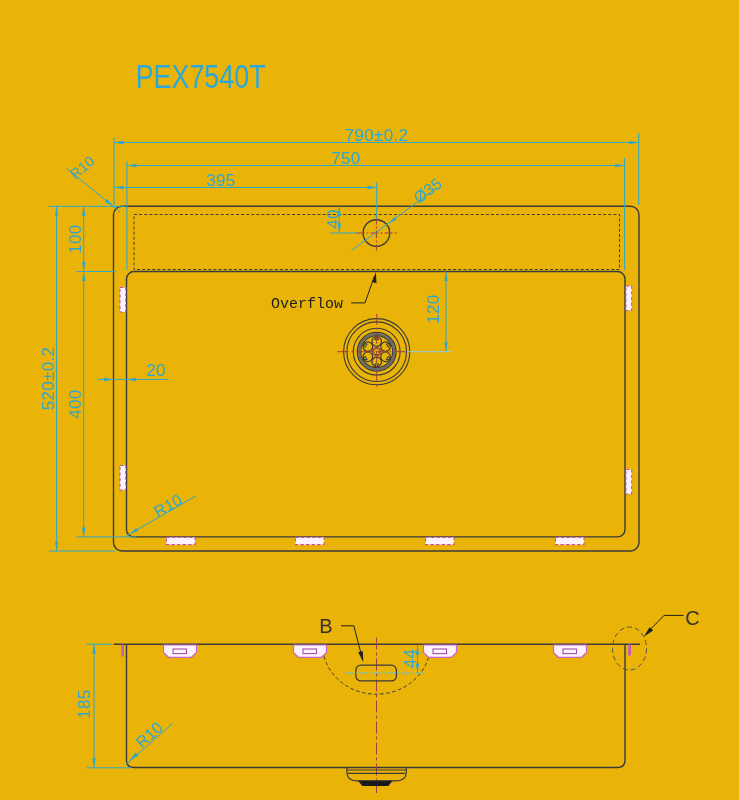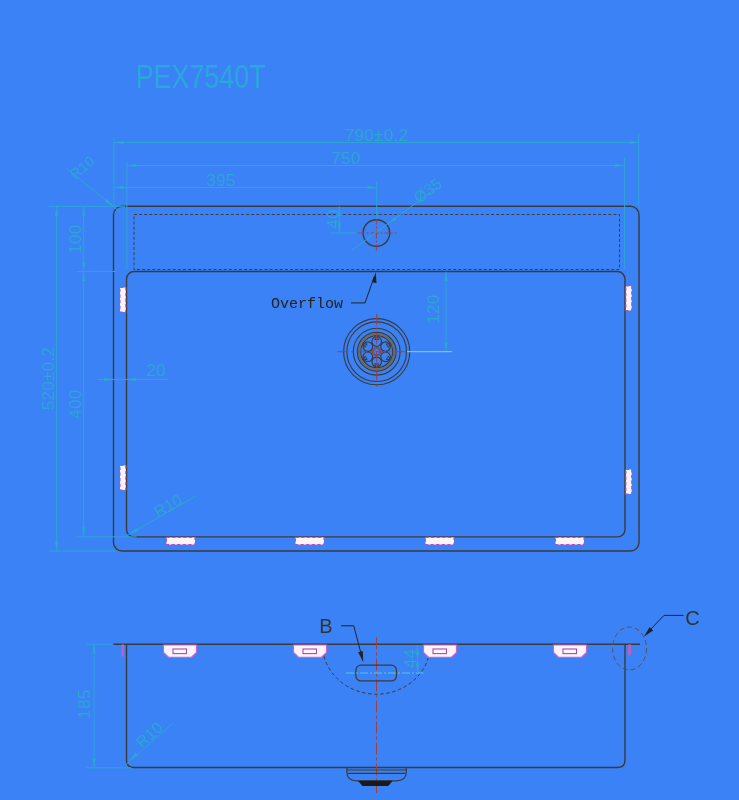--- a/index.html
+++ b/index.html
@@ -1,16 +1,16 @@
 <!DOCTYPE html>
 <html><head>
 <meta charset="utf-8">
 <style>
 html,body{margin:0;padding:0;background:#ffffff;}
-#page{width:739px;height:800px;position:relative;background:#3b82f6;overflow:hidden;}
+#page{width:739px;height:800px;position:relative;background:#eab308;overflow:hidden;}
 text{font-family:"Liberation Sans",sans-serif;}
 .dim{fill:#2ba7d2;font-size:17px;letter-spacing:0.3px;}
 .dimr{fill:#2ba7d2;font-size:17px;letter-spacing:0.3px;}
 .lbl{fill:#333;font-size:20px;}
 .mono{font-family:"Liberation Mono",monospace;font-size:15px;fill:#222;}
 </style>
 </head>
 <body>
 <div id="page">
 <svg width="739" height="800" viewBox="0 0 739 800">

